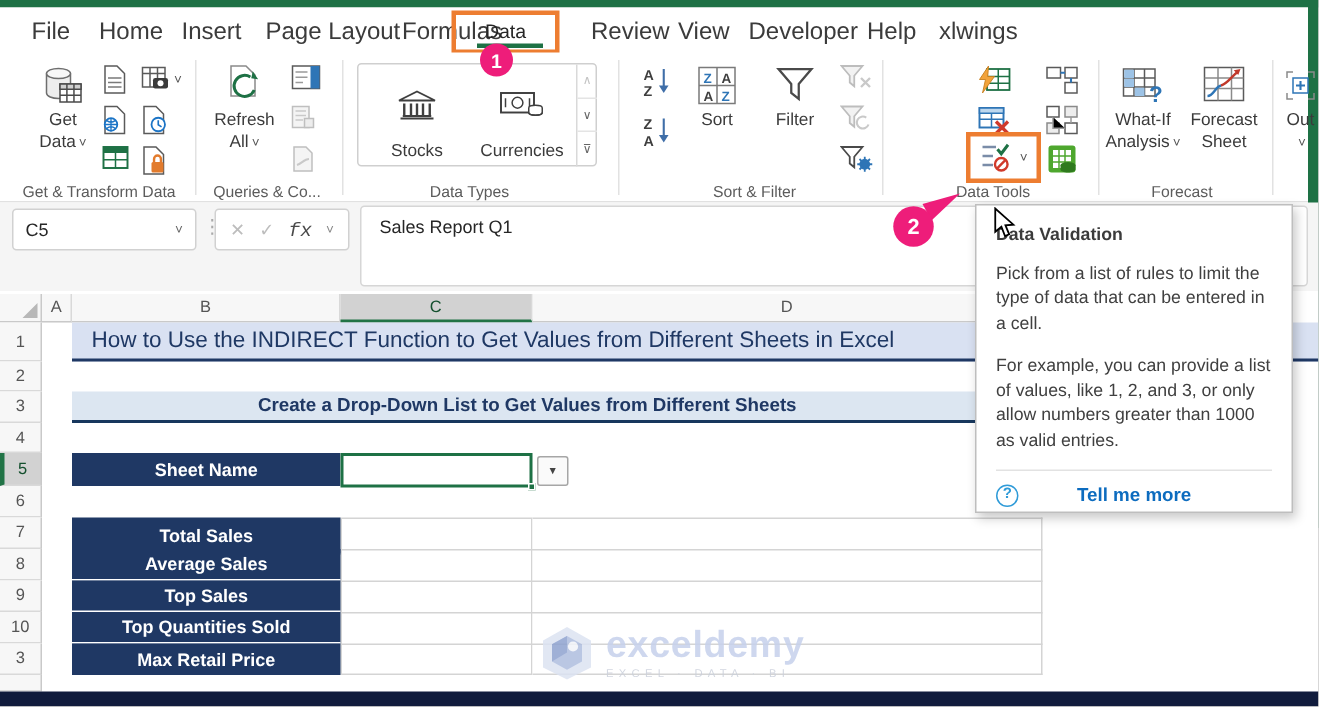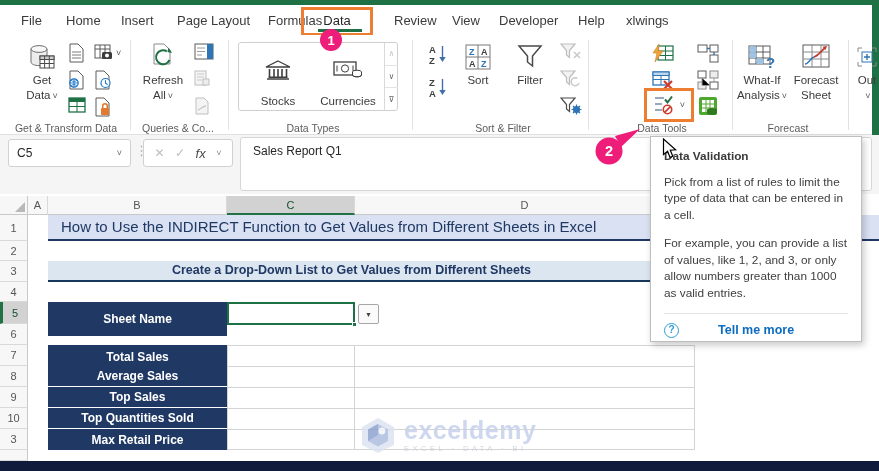--- a/index.html
+++ b/index.html
@@ -7,21 +7,21 @@
   .screen { position:relative; width:879px; height:471px; background:#fff; overflow:hidden;
             font-family:"Liberation Sans", sans-serif; }
   .abs { position:absolute; }
 
   
   .top-edge { left:0; top:0; width:879px; height:5px; background:#1E7145; }
   .right-edge { left:872px; top:0; width:7px; height:352px; background:#1E7145; }
 
   
   .menubar { left:0; top:5px; width:872px; height:30px; background:#fff; }
-  .mi { position:absolute; top:8px; font-size:13px; color:#3B3B3B; white-space:nowrap; }
+  .mi { position:absolute; top:8px; font-size:16px; color:#3B3B3B; white-space:nowrap; }
   .data-box { position:absolute; left:301px; top:2px; width:72px; height:29px;
               border:3px solid #ED7D31; display:flex; align-items:center; justify-content:center; }
   .data-box .tab { font-size:13px; color:#262626; position:relative; padding-bottom:2px; }
   .data-underline { position:absolute; left:14px; bottom:1px; width:44px; height:3px; background:#1E7145; }
 
   
   .badge1 { position:absolute; left:320px; top:29px; width:22px; height:22px; border-radius:50%;
             background:#EE1D7A; color:#fff; font-weight:bold; font-size:13px;
             display:flex; align-items:center; justify-content:center; z-index:80; }
   .badge2 { position:absolute; left:593px; top:88px; z-index:80; }
@@ -50,21 +50,21 @@
   
   .fbar { left:0; top:135px; width:879px; height:59px; background:#F5F5F5; }
   .namebox { position:absolute; left:8px; top:4px; width:123px; height:28px; background:#fff;
              border:1px solid #D1D1D1; border-radius:3px; display:flex; align-items:center;
              font-size:12px; color:#262626; padding:0 8px; }
   .namebox .chev { margin-left:auto; font-size:9px; color:#666; }
   .fdots { position:absolute; left:135px; top:8px; font-size:13px; color:#A9A9A9; letter-spacing:0; }
   .fxbox { position:absolute; left:143px; top:4px; width:90px; height:28px; background:#fff;
            border:1px solid #D1D1D1; border-radius:3px; display:flex; align-items:center;
            justify-content:space-evenly; color:#BDBDBD; font-size:12px; }
-  .fxbox .fx { font-family:Liberation Sans, sans-serif; font-style:italic; color:#4A4A4A; font-size:13px; }
+  .fxbox .fx { font-family:Liberation Mono, monospace; font-style:italic; color:#4A4A4A; font-size:13px; }
   .fxbox .chev { font-size:9px; color:#888; }
   .finput { position:absolute; left:240px; top:2px; width:632px; height:54px; background:#fff;
             border:1px solid #D6D6D6; border-radius:3px; font-size:12px; color:#262626;
             padding:6px 12px; }
 
   
   .tooltip { left:650px; top:136px; width:212px; height:206px; background:#fff; border:1px solid #BEBEBE;
              box-shadow:2px 3px 7px rgba(0,0,0,.22); z-index:50; padding:11px 13px; font-size:11.8px;
              color:#404040; line-height:16.5px; }
   .tooltip .tt-title { font-weight:bold; margin-bottom:9px; color:#3B3B3B; }
@@ -470,21 +470,21 @@
     <div class="rowhead" style="top:151px;height:21px">7</div>
     <div class="rowhead" style="top:172px;height:21px">8</div>
     <div class="rowhead" style="top:193px;height:21px">9</div>
     <div class="rowhead" style="top:214px;height:21px">10</div>
     <div class="rowhead" style="top:235px;height:21px">3</div>
     <div class="rowhead" style="top:256px;height:11px"></div>
 
     <div class="titlecell">How to Use the INDIRECT Function to Get Values from Different Sheets in Excel</div>
     <div class="subtitlecell">Create a Drop-Down List to Get Values from Different Sheets</div>
 
-    <div class="navycell" style="top:108px;height:34px;border-bottom:none">Sheet Name</div>
+    <div class="navycell" style="top:108px;height:22px;border-bottom:none">Sheet Name</div>
     <div class="selcell"></div>
     <div class="fillhandle"></div>
     <div class="ddbtn">▼</div>
 
     <div class="tblcell" style="left:227px;top:151px;width:128px;height:105px;border-top:1px solid #D4D4D4;border-left:1px solid #D4D4D4"></div>
     <div class="tblcell" style="left:355px;top:151px;width:340px;height:105px;border-top:1px solid #D4D4D4"></div>
     <div class="abs" style="left:227px;top:172px;width:468px;height:1px;background:#D4D4D4"></div>
     <div class="abs" style="left:227px;top:193px;width:468px;height:1px;background:#D4D4D4"></div>
     <div class="abs" style="left:227px;top:214px;width:468px;height:1px;background:#D4D4D4"></div>
     <div class="abs" style="left:227px;top:235px;width:468px;height:1px;background:#D4D4D4"></div>

